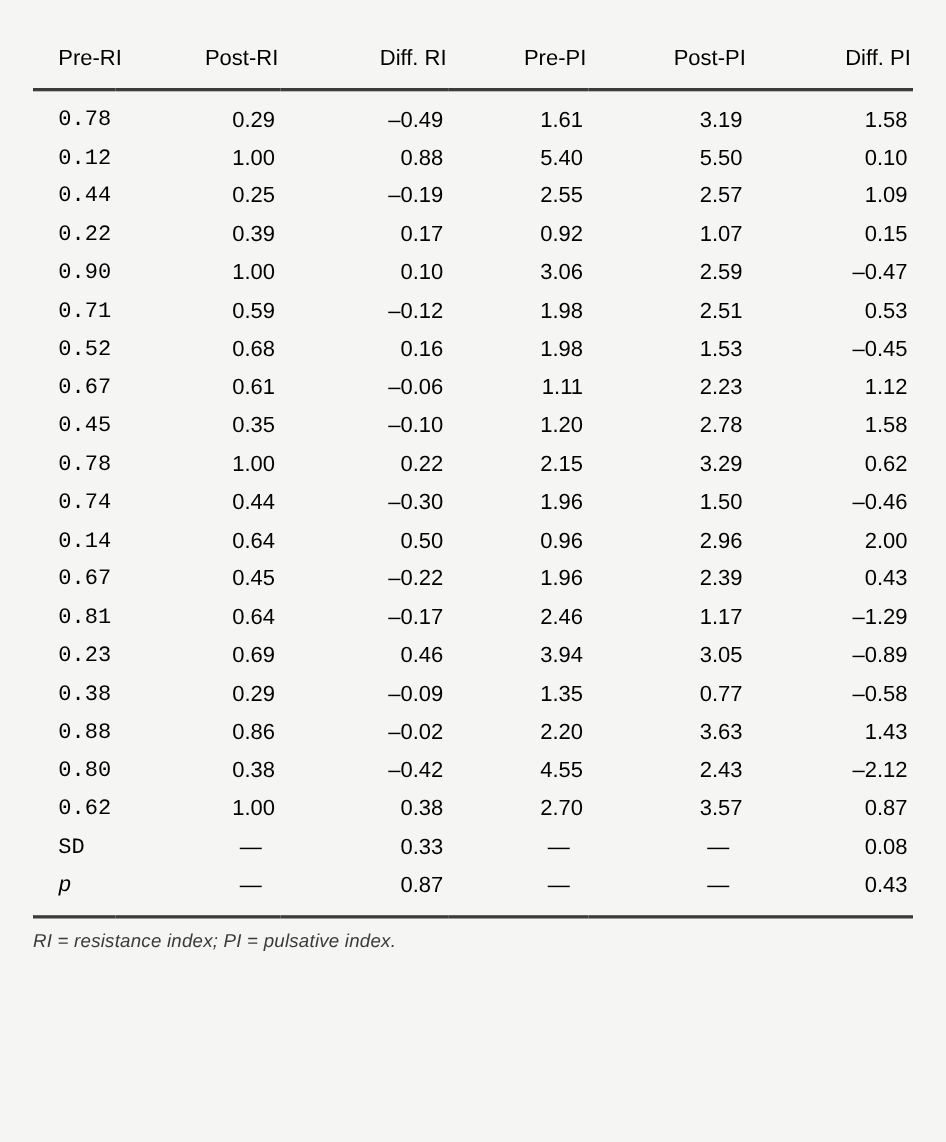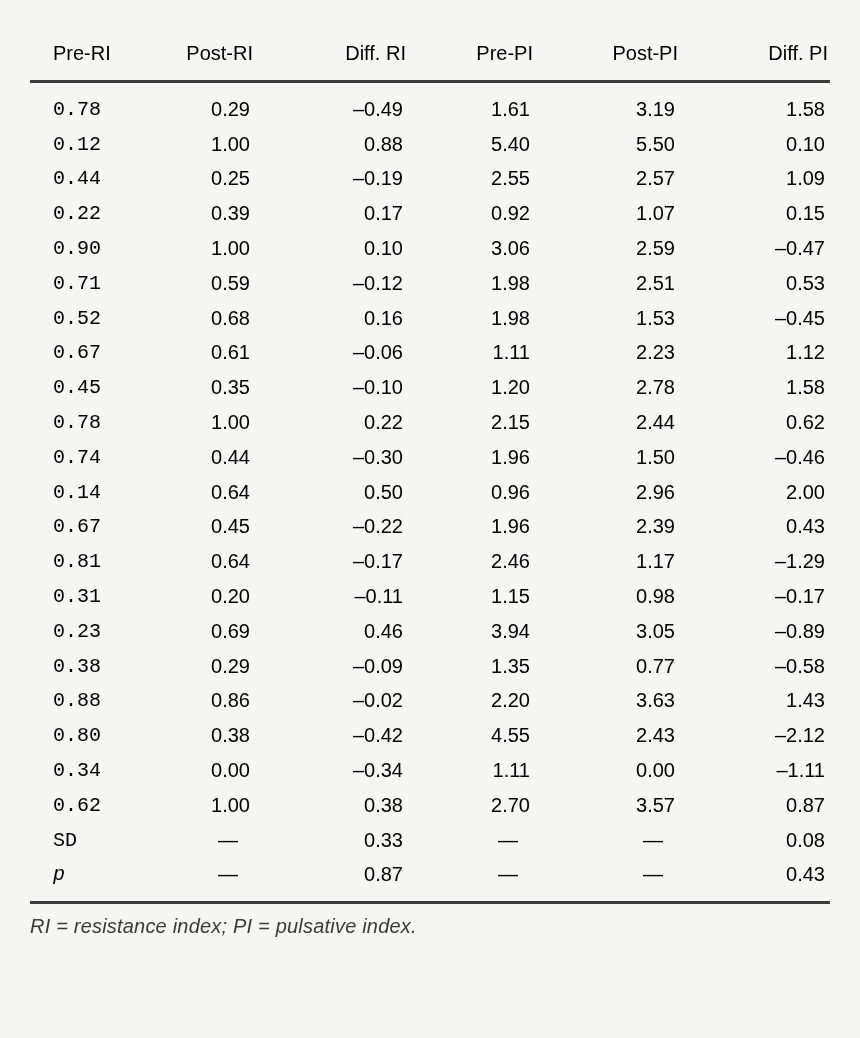--- a/index.html
+++ b/index.html
@@ -62,21 +62,21 @@
     padding-right: 17px;
   }
   tbody tr:first-child td { padding-top: 9px; }
   tbody tr:last-child td {
     padding-bottom: 9px;
     border-bottom: 3px solid #3c3c3c;
   }
   .italic { font-style: italic; }
   .footnote {
     margin: 11px 30px 0 30px;
-    font-size: 20px;
+    font-size: 17px;
     font-style: italic;
     color: #3a3a3a;
     letter-spacing: 0.2px;
   }
 </style>
 </head>
 <body>
 
 <div class="table-container">
   <table class="data-table">
@@ -169,21 +169,21 @@
           <td class="c-right">–0.10</td>
           <td class="c-right">1.20</td>
           <td class="c-right">2.78</td>
           <td class="c-right">1.58</td>
         </tr>
         <tr>
           <td class="c-left">0.78</td>
           <td class="c-right">1.00</td>
           <td class="c-right">0.22</td>
           <td class="c-right">2.15</td>
-          <td class="c-right">2.44</td>
+          <td class="c-right">3.29</td>
           <td class="c-right">0.62</td>
         </tr>
         <tr>
           <td class="c-left">0.74</td>
           <td class="c-right">0.44</td>
           <td class="c-right">–0.30</td>
           <td class="c-right">1.96</td>
           <td class="c-right">1.50</td>
           <td class="c-right">–0.46</td>
         </tr>
@@ -205,28 +205,20 @@
         </tr>
         <tr>
           <td class="c-left">0.81</td>
           <td class="c-right">0.64</td>
           <td class="c-right">–0.17</td>
           <td class="c-right">2.46</td>
           <td class="c-right">1.17</td>
           <td class="c-right">–1.29</td>
         </tr>
         <tr>
-          <td class="c-left">0.31</td>
-          <td class="c-right">0.20</td>
-          <td class="c-right">–0.11</td>
-          <td class="c-right">1.15</td>
-          <td class="c-right">0.98</td>
-          <td class="c-right">–0.17</td>
-        </tr>
-        <tr>
           <td class="c-left">0.23</td>
           <td class="c-right">0.69</td>
           <td class="c-right">0.46</td>
           <td class="c-right">3.94</td>
           <td class="c-right">3.05</td>
           <td class="c-right">–0.89</td>
         </tr>
         <tr>
           <td class="c-left">0.38</td>
           <td class="c-right">0.29</td>
@@ -243,28 +235,20 @@
           <td class="c-right">3.63</td>
           <td class="c-right">1.43</td>
         </tr>
         <tr>
           <td class="c-left">0.80</td>
           <td class="c-right">0.38</td>
           <td class="c-right">–0.42</td>
           <td class="c-right">4.55</td>
           <td class="c-right">2.43</td>
           <td class="c-right">–2.12</td>
-        </tr>
-        <tr>
-          <td class="c-left">0.34</td>
-          <td class="c-right">0.00</td>
-          <td class="c-right">–0.34</td>
-          <td class="c-right">1.11</td>
-          <td class="c-right">0.00</td>
-          <td class="c-right">–1.11</td>
         </tr>
         <tr>
           <td class="c-left">0.62</td>
           <td class="c-right">1.00</td>
           <td class="c-right">0.38</td>
           <td class="c-right">2.70</td>
           <td class="c-right">3.57</td>
           <td class="c-right">0.87</td>
         </tr>
         <tr>

